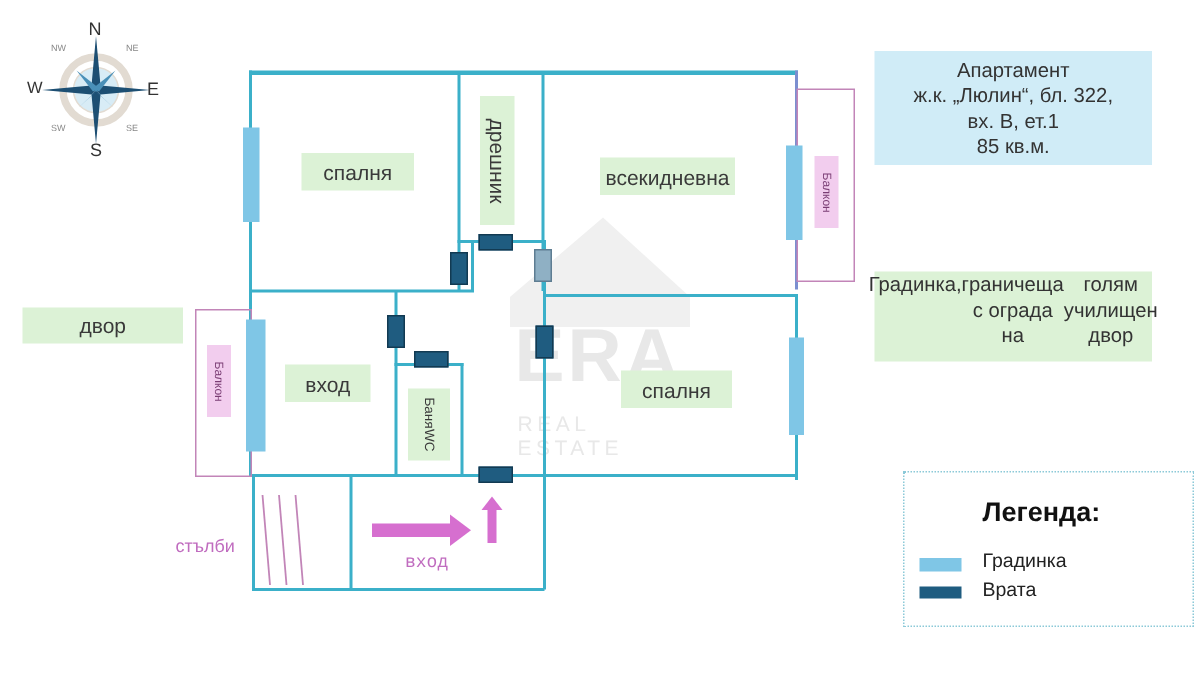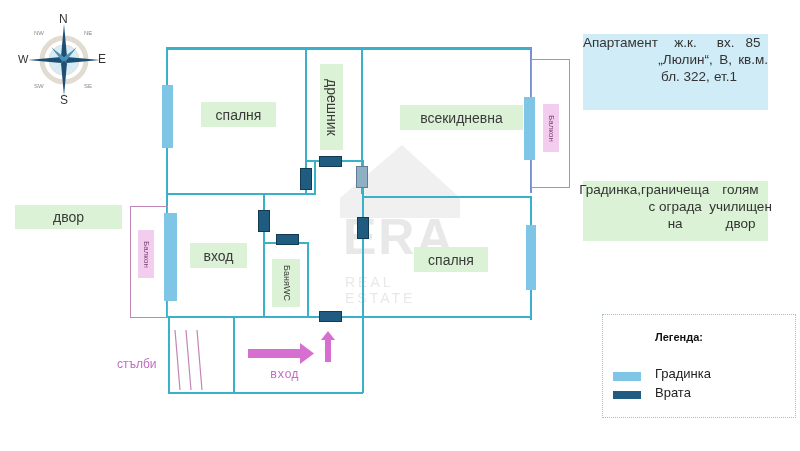--- a/index.html
+++ b/index.html
@@ -7,21 +7,21 @@
          font-family:"Liberation Sans", "DejaVu Sans", sans-serif; }
   .abs { position:absolute; }
   .wall { position:absolute; background:#3bb0c9; }
   .wall-thin { position:absolute; background:#3bb0c9; }
   .label-green { position:absolute; background:#dcf2d6; color:#3a3a3a; display:flex; align-items:center; justify-content:center; text-align:center; }
   .label-pink { position:absolute; background:#f2cdee; color:#7a3d74; display:flex; align-items:center; justify-content:center; font-size:8px; }
   .vert { writing-mode:vertical-rl; }
   .window { position:absolute; background:#7fc6e6; }
   .door { position:absolute; background:#1f5c80; border:1px solid #123a52; box-sizing:border-box; }
   .balcony { position:absolute; border:1.5px solid #c285b8; box-sizing:border-box; }
-  .info-box { position:absolute; background:#d0ecf7; color:#333; text-align:center; font-size:13.5px; line-height:17px; display:flex; flex-direction:row; justify-content:center; }
+  .info-box { position:absolute; background:#d0ecf7; color:#333; text-align:center; font-size:13.5px; line-height:17px; display:flex; flex-direction:column; justify-content:center; }
   .info-green { position:absolute; background:#dcf2d6; color:#333; text-align:center; font-size:13.5px; line-height:17px; display:flex; flex-direction:row; justify-content:center; }
   .legend { position:absolute; border:1.5px dotted #8cc9d8; box-sizing:border-box; }
   .pinktext { position:absolute; color:#c06cbf; font-size:12px; }
   .watermark { position:absolute; color:#e8e8e8; font-weight:bold; }
 </style>
 </head>
 <body>
 
 <div class="abs" style="left:18px;top:14px;width:95px;height:92px;">
   <svg width="95" height="92" viewBox="0 0 95 92">
@@ -115,21 +115,21 @@
 <div class="door" style="left:319px;top:156px;width:23px;height:11px;"></div>
 <div class="door" style="left:300px;top:168px;width:12px;height:22px;"></div>
 <div class="door" style="left:356px;top:166px;width:12px;height:22px;background:#8fb0c4;border-color:#5e7d92;"></div>
 <div class="door" style="left:258px;top:210px;width:12px;height:22px;"></div>
 <div class="door" style="left:276px;top:234px;width:23px;height:11px;"></div>
 <div class="door" style="left:357px;top:217px;width:12px;height:22px;"></div>
 <div class="door" style="left:319px;top:311px;width:23px;height:11px;"></div>
 
 <div class="label-green" style="left:201px;top:102px;width:75px;height:25px;font-size:14px;">спалня</div>
 <div class="label-green vert" style="left:320px;top:64px;width:23px;height:86px;font-size:14px;">дрешник</div>
-<div class="label-green" style="left:400px;top:105px;width:123px;height:25px;font-size:14px;">всекидневна</div>
+<div class="label-green" style="left:400px;top:105px;width:90px;height:25px;font-size:14px;">всекидневна</div>
 <div class="label-green" style="left:190px;top:243px;width:57px;height:25px;font-size:14px;">вход</div>
 <div class="label-green vert" style="left:272px;top:259px;width:28px;height:48px;font-size:9px;line-height:11px;">
   <span>Баня</span>
     <span>WC</span>
 </div>
 <div class="label-green" style="left:414px;top:247px;width:74px;height:25px;font-size:14px;">спалня</div>
 
 <div class="label-green" style="left:15px;top:205px;width:107px;height:24px;font-size:14px;">двор</div>
 
 <div class="pinktext" style="left:117px;top:357px;">стълби</div>
@@ -142,18 +142,18 @@
   <div>85 кв.м.</div>
 </div>
 
 <div class="info-green" style="left:583px;top:181px;width:185px;height:60px;">
   <div>Градинка,</div>
   <div>граничеща с ограда на</div>
   <div>голям училищен двор</div>
 </div>
 
 <div class="legend" style="left:602px;top:314px;width:194px;height:104px;">
-  <div class="abs" style="left:52px;top:16px;font-size:11px;font-weight:bold;color:#111;">Легенда:</div>
+  <div class="abs" style="left:52px;top:16px;font-size:18px;font-weight:bold;color:#111;">Легенда:</div>
   <div class="abs" style="left:10px;top:57px;width:28px;height:9px;background:#7fc6e6;"></div>
   <div class="abs" style="left:52px;top:51px;font-size:13px;color:#222;">Градинка</div>
   <div class="abs" style="left:10px;top:76px;width:28px;height:8px;background:#1f5c80;"></div>
   <div class="abs" style="left:52px;top:70px;font-size:13px;color:#222;">Врата</div>
 </div>
 
 </body></html>

